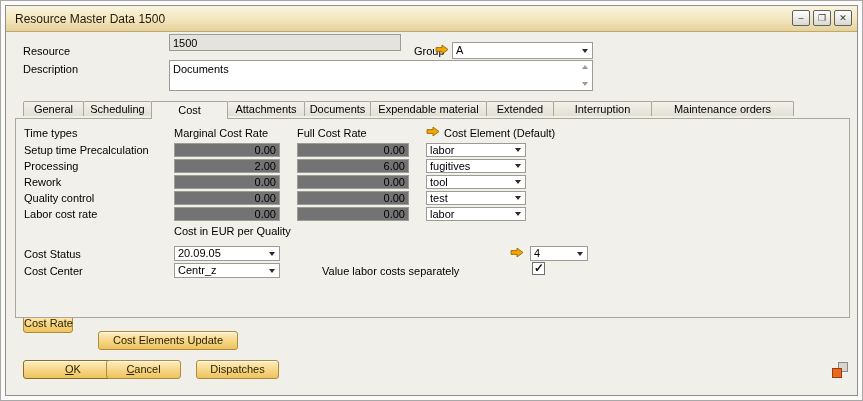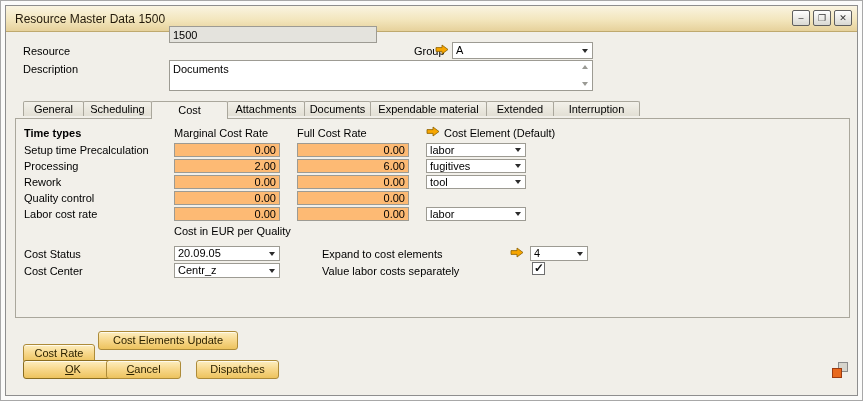--- a/index.html
+++ b/index.html
@@ -26,21 +26,21 @@
   .win-controls { position:absolute; right:5px; top:4px; display:flex; gap:3px; }
   .win-btn {
     width:18px; height:16px; border:1px solid #5f5f5f; border-radius:2px;
     background:linear-gradient(180deg,#ffffff,#d9d8d2);
     font-size:9px; line-height:14px; text-align:center; color:#333; cursor:default;
   }
 
   
   .lbl { position:absolute; line-height:13px; white-space:nowrap; }
   .field {
-    position:absolute; border:1px solid #9d9b93; background:#fdba74;
+    position:absolute; border:1px solid #9d9b93; background:#737373;
     font-family:inherit; font-size:11px; padding:0 3px; line-height:15px;
   }
   .field.readonly { background:#e4e3dd; }
   input.field { outline:none; }
   input.num { text-align:right; }
   .dd {
     position:absolute; border:1px solid #9d9b93; background:#fff;
     padding:0 14px 0 3px; line-height:13px; white-space:nowrap; overflow:hidden;
     cursor:default;
   }
@@ -76,29 +76,29 @@
   .tab.active::after {
     content:""; position:absolute; left:0; right:0; bottom:-1px; height:2px; background:#f2f0ea;
   }
   .tabs .tab:nth-child(1){width:61px}
   .tabs .tab:nth-child(2){width:69px}
   .tabs .tab:nth-child(3){width:77px}
   .tabs .tab:nth-child(4){width:78px}
   .tabs .tab:nth-child(5){width:67px}
   .tabs .tab:nth-child(6){width:117px}
   .tabs .tab:nth-child(7){width:68px}
-  .tabs .tab:nth-child(8){width:87px}
+  .tabs .tab:nth-child(8){width:99px}
   .tabs .tab:nth-child(9){width:143px}
 
   
   .pane {
     position:absolute; left:9px; top:112px; width:835px; height:200px;
     border:1px solid #aaa79c; background:#f2f0ea; z-index:2;
   }
-  .bold { font-weight:bold; }
+  .bold { font-weight:normal; }
 
   
   .checkbox {
     position:absolute; width:13px; height:13px; border:1px solid #6f6f6f;
     background:#fff; cursor:pointer;
   }
   .checkbox.checked::after {
     content:"\2713"; position:absolute; left:1px; top:-2px;
     font-size:12px; font-weight:bold; color:#111;
   }
@@ -134,21 +134,21 @@
   <div class="titlebar">
     <span class="title">Resource Master Data 1500</span>
     <div class="win-controls">
       <div class="win-btn">–</div>
       <div class="win-btn">❐</div>
       <div class="win-btn">✕</div>
     </div>
   </div>
 
   <span class="lbl" style="left:17px; top:39px">Resource</span>
-  <input class="field readonly" style="left: 163px; top: 20px; width: 208px; height: 17px;" readonly="" value="1500">
+  <input class="field readonly" style="left: 163px; top: 28px; width: 232px; height: 17px;" readonly="" value="1500">
 
   <span class="lbl" style="left:408px; top:39px">Group</span>
   <span class="arrow-icon" style="left:429px; top:38px">
     <svg width="14" height="11" viewBox="0 0 14 11">
           <path d="M1 3.6 H7 V1 L13 5.5 L7 10 V7.4 H1 Z" fill="#f7a600" stroke="#8a6000" stroke-width="0.8"></path>
         </svg>
   </span>
   <div class="dd" style="left:446px; top:36px; width:141px; height:17px; line-height:15px">
     <span>A</span>
   </div>
@@ -164,20 +164,21 @@
 
   <div class="tabs">
     <div class="tab">General</div>
     <div class="tab">Scheduling</div>
     <div class="tab active">Cost</div>
     <div class="tab">Attachments</div>
     <div class="tab">Documents</div>
     <div class="tab">Expendable material</div>
     <div class="tab">Extended</div>
     <div class="tab">Interruption</div>
+    <div class="tab">Maintenance orders</div>
   </div>
 
   <div class="pane">
 
     <span class="lbl bold" style="left:8px; top:8px">Time types</span>
     <span class="lbl" style="left:158px; top:8px">Marginal Cost Rate</span>
     <span class="lbl" style="left:281px; top:8px">Full Cost Rate</span>
     <span class="arrow-icon" style="left:410px; top:7px">
       <svg width="14" height="11" viewBox="0 0 14 11">
             <path d="M1 3.6 H7 V1 L13 5.5 L7 10 V7.4 H1 Z" fill="#f7a600" stroke="#8a6000" stroke-width="0.8"></path>
@@ -196,47 +197,47 @@
     <div class="dd" style="left:410px; top:40px; width:100px; height:14px; line-height:12px"><span>fugitives</span></div>
 
     <span class="lbl" style="left:8px; top:57px">Rework</span>
     <input class="field num" style="left: 158px; top: 56px; width: 106px; height: 14px; line-height: 12px;" value="0.00">
     <input class="field num" style="left: 281px; top: 56px; width: 112px; height: 14px; line-height: 12px;" value="0.00">
     <div class="dd" style="left:410px; top:56px; width:100px; height:14px; line-height:12px"><span>tool</span></div>
 
     <span class="lbl" style="left:8px; top:73px">Quality control</span>
     <input class="field num" style="left: 158px; top: 72px; width: 106px; height: 14px; line-height: 12px;" value="0.00">
     <input class="field num" style="left: 281px; top: 72px; width: 112px; height: 14px; line-height: 12px;" value="0.00">
+    <div class="dd" style="left:410px; top:72px; width:100px; height:14px; line-height:12px"><span>test</span></div>
 
     <span class="lbl" style="left:8px; top:89px">Labor cost rate</span>
     <input class="field num" style="left: 158px; top: 88px; width: 106px; height: 14px; line-height: 12px;" value="0.00">
     <input class="field num" style="left: 281px; top: 88px; width: 112px; height: 14px; line-height: 12px;" value="0.00">
     <div class="dd" style="left:410px; top:88px; width:100px; height:14px; line-height:12px"><span>labor</span></div>
 
     <span class="lbl" style="left:158px; top:106px">Cost in EUR per Quality</span>
 
     <span class="lbl" style="left:8px; top:129px">Cost Status</span>
     <div class="dd" style="left:158px; top:127px; width:106px; height:15px"><span>20.09.05</span></div>
 
     <span class="lbl" style="left:8px; top:146px">Cost Center</span>
     <div class="dd" style="left:158px; top:144px; width:106px; height:15px"><span>Centr_z</span></div>
 
-    <span class="lbl" style="left:306px; top:129px">Expand to cost elements</span>
     <span class="arrow-icon" style="left:494px; top:128px">
       <svg width="14" height="11" viewBox="0 0 14 11">
             <path d="M1 3.6 H7 V1 L13 5.5 L7 10 V7.4 H1 Z" fill="#f7a600" stroke="#8a6000" stroke-width="0.8"></path>
           </svg>
     </span>
     <div class="dd" style="left:514px; top:127px; width:58px; height:15px"><span>4</span></div>
 
     <span class="lbl" style="left:306px; top:146px">Value labor costs separately</span>
     <div class="checkbox checked" style="left:516px; top:143px"></div>
   </div>
 
-  <button class="btn" style="left:17px; top:338px; width:72px">Cost Rate</button>
+  <button class="btn" style="left:17px; top:308px; width:50px">Cost Rate</button>
   <button class="btn" style="left:92px; top:325px; width:140px">Cost Elements Update</button>
 
   <button class="btn default" style="left:17px; top:354px; width:100px"><span class="accel">O</span><span>K</span></button>
   <button class="btn" style="left:100px; top:354px; width:75px"><span class="accel">C</span><span>ancel</span></button>
   <button class="btn" style="left:190px; top:354px; width:83px">Dispatches</button>
 
   <div class="ui-config-icon" style="left:826px; top:356px">
     <div class="sq-back"></div>
     <div class="sq-front"></div>
   </div>

